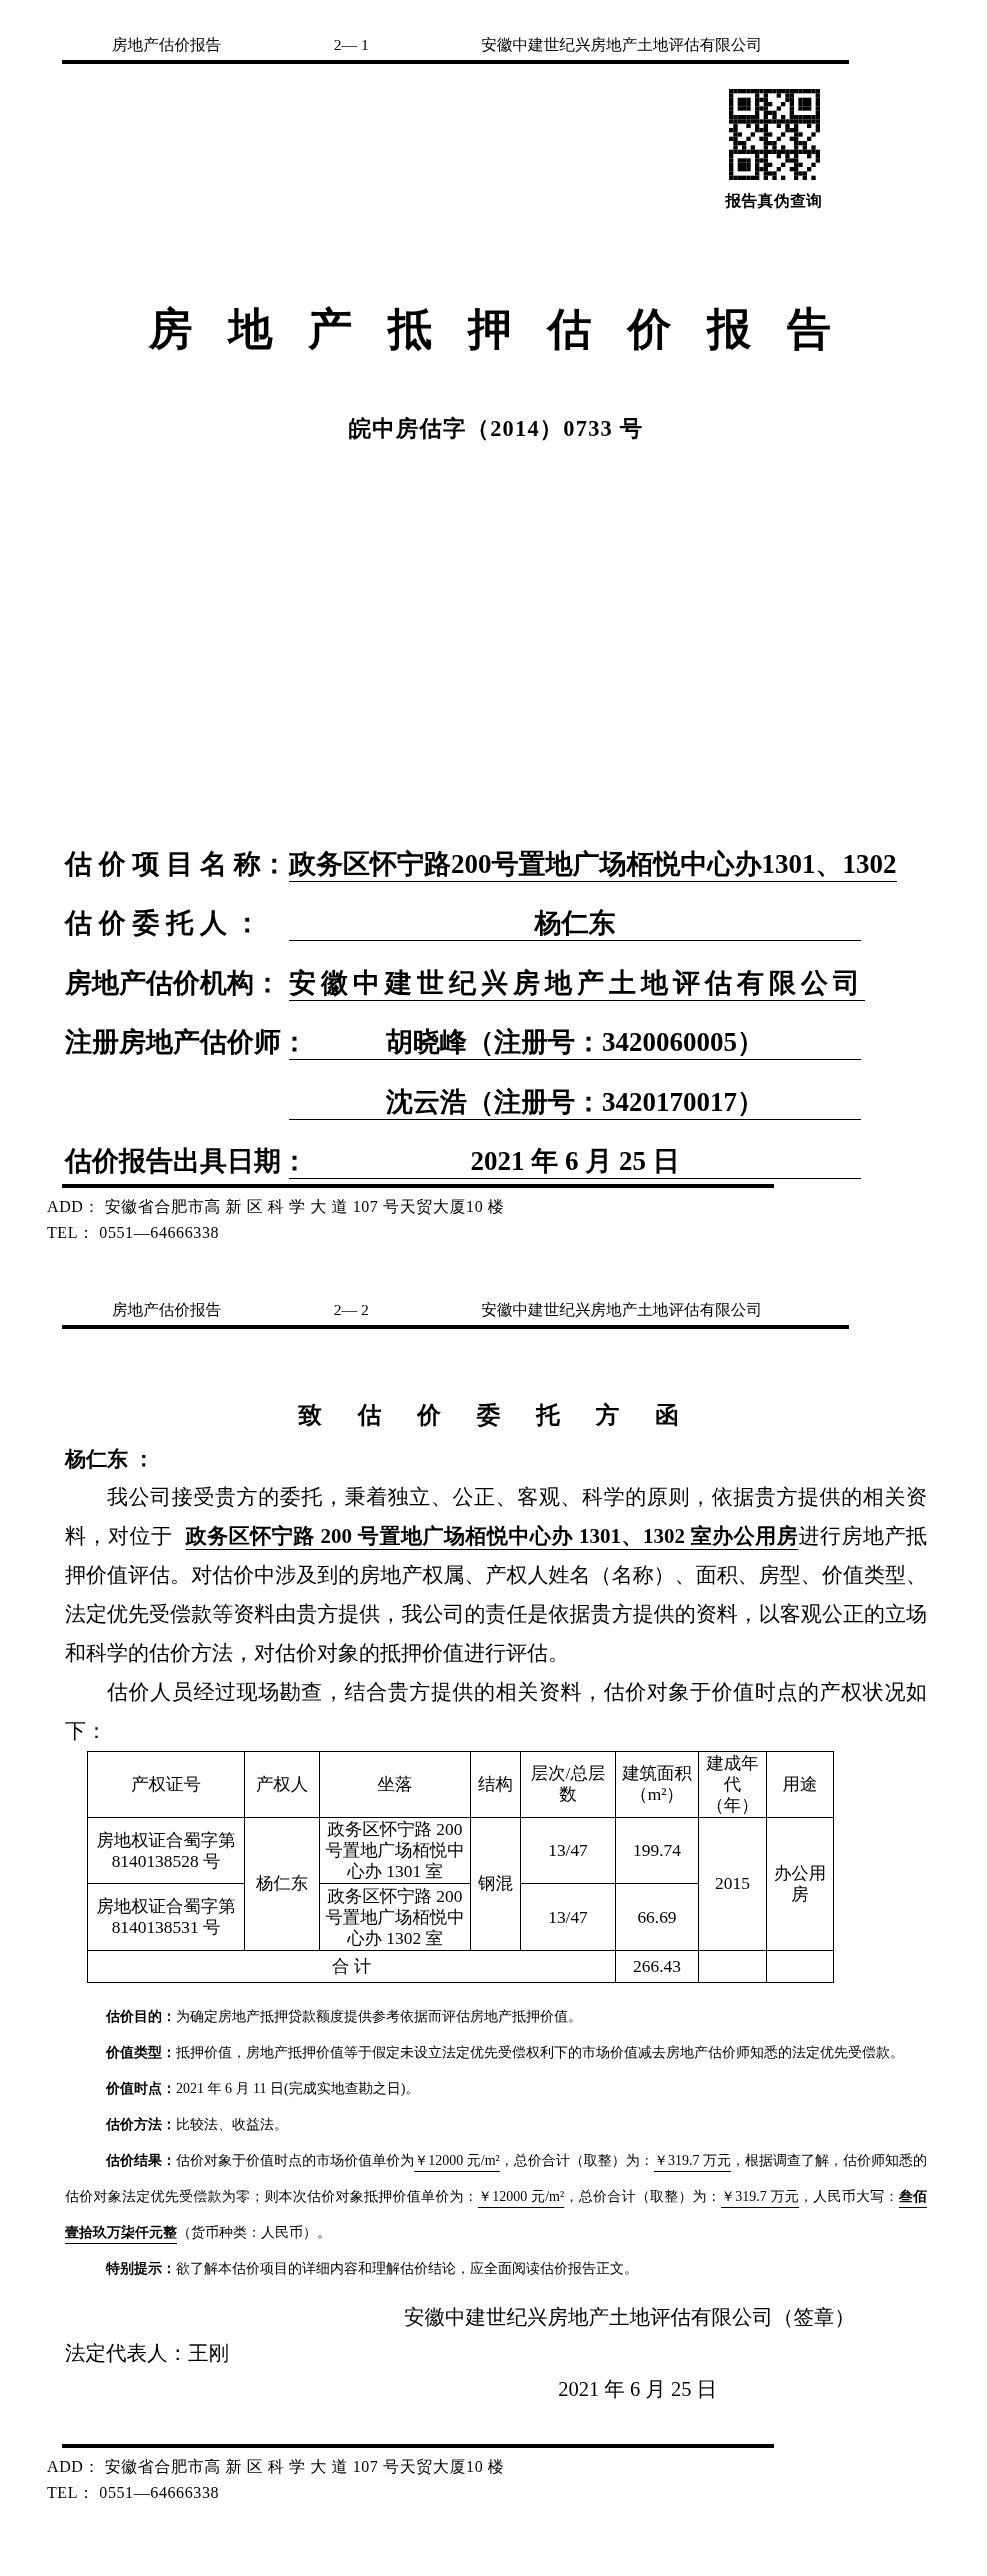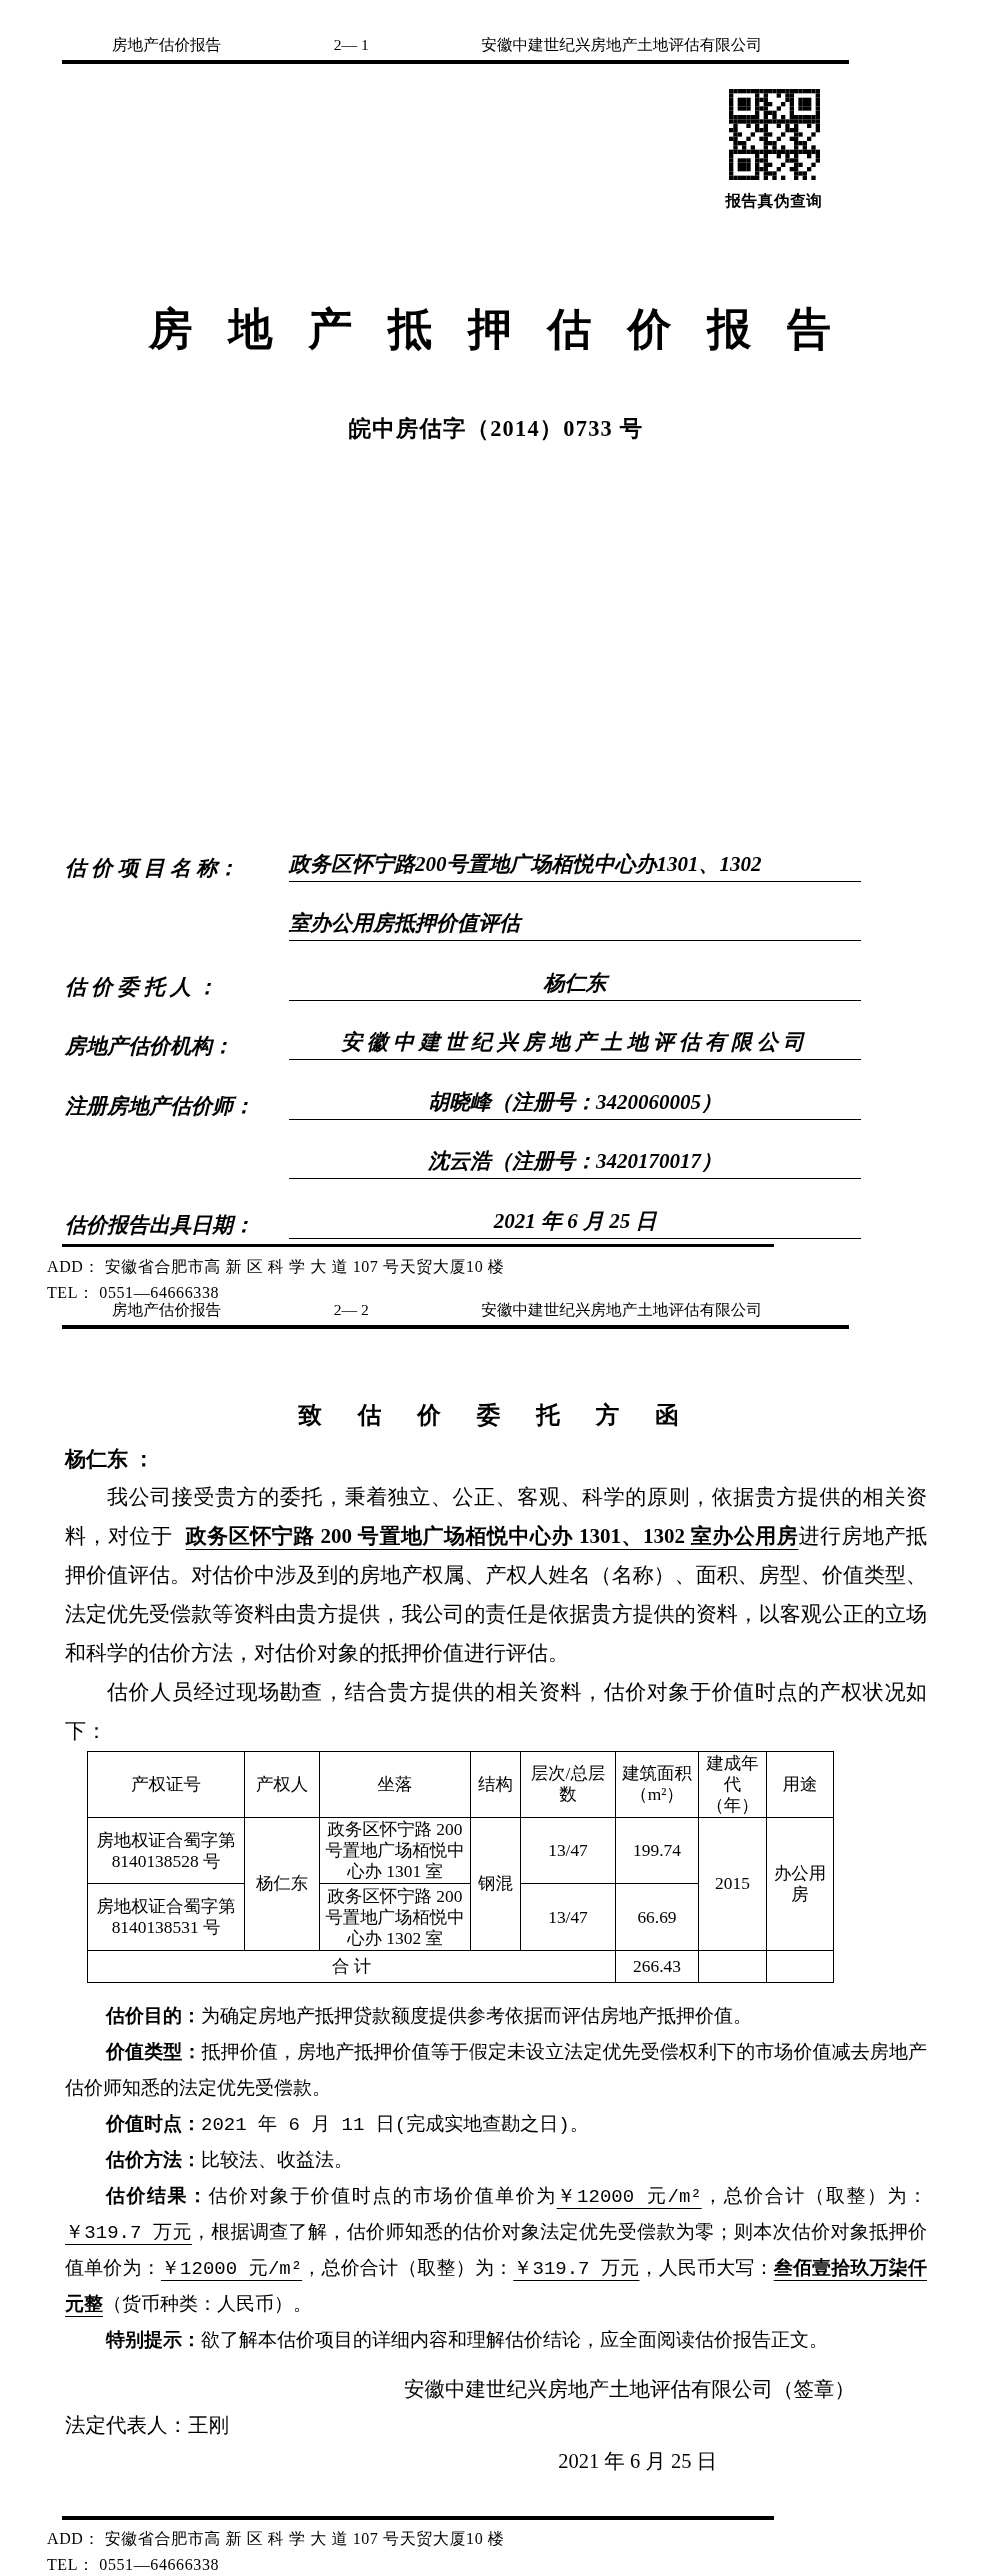--- a/index.html
+++ b/index.html
@@ -21,21 +21,21 @@
   .page1 .pghdr{padding-top:34px;}
   .qr-block{position:absolute;top:89px;left:724px;width:100px;text-align:center;}
   .qr-box{display:inline-block;width:91px;height:91px;}
   .qr-caption{font-size:15.6px;font-weight:bold;margin-top:8.7px;letter-spacing:0.6px;}
   .main-title{
     text-align:center;font-size:44px;font-weight:bold;letter-spacing:12.4px;
     margin-top:241px;line-height:50px;white-space:nowrap;
   }
   .doc-no{text-align:center;font-size:22.4px;font-weight:bold;margin-top:59px;line-height:30px;letter-spacing:1.2px;}
   .fields{margin-top:404px;width:796px;}
-  .frow{display:flex;align-items:flex-end;height:34px;font-size:21px;font-weight:bold;font-style:italic;}
+  .frow{display:flex;align-items:flex-end;height:34px;font-size:27px;font-weight:bold;}
   .frow + .frow{margin-top:25.5px;}
   .flabel{flex:none;width:224px;white-space:nowrap;}
   .fvalue{flex:1;border-bottom:1.9px solid #000;padding-bottom:1.9px;line-height:29px;white-space:nowrap;}
   .fvalue.center{text-align:center;}
   .fvalue.spread{letter-spacing:5px;}
   .page1 .hrule-bottom{margin-top:5px;}
   .footer{margin:6.2px 0 0 47px;font-size:16px;line-height:26px;letter-spacing:0.6px;}
 
   
   .page2 .pghdr{padding-top:11.2px;}
@@ -50,21 +50,21 @@
   .ptable{
     border-collapse:collapse;table-layout:fixed;width:745px;margin:0 0 0 22px;
     font-size:17.4px;text-align:center;border:1.9px solid #000;
   }
   .ptable td{border:1.2px solid #000;padding:1.2px 3.7px;line-height:21px;font-weight:400;word-break:break-all;}
   .ptable tr.hrow{height:52px;}
   .ptable tr.drow{height:66px;}
   .ptable tr.trow{height:32px;}
 
   .post{margin-top:16px;}
-  .post p{margin:0;font-size:19px;line-height:36px;text-align:justify;text-indent:41px;font-family:Liberation Mono, monospace;}
+  .post p{margin:0;font-size:14px;line-height:36px;text-align:justify;text-indent:41px;}
   .post .plabel{font-weight:bold;}
   .notice{margin-top:3.7px;}
   .sig{margin-top:12.4px;}
   .sig p{margin:0;font-size:20.5px;line-height:36px;text-indent:0;}
   .sig-company{text-align:right;padding-right:72px;}
   .sig-legal{text-align:left;padding-right:227px;}
   .sig-date{text-align:right;padding-right:210px;}
   .page2 .hrule-bottom{margin-top:37px;}
 </style>
 </head>
@@ -338,24 +338,20 @@
     <div class="content">
       <div class="main-title">房 地 产 抵 押 估 价 报 告</div>
       <div class="doc-no">皖中房估字（2014）0733 号</div>
 
       <div class="fields">
         <div class="frow">
           <span class="flabel">估 价 项 目 名 称：</span>
           <span class="fvalue">政务区怀宁路200号置地广场栢悦中心办1301、1302</span>
         </div>
         <div class="frow">
-          <span class="flabel"></span>
-          <span class="fvalue">室办公用房抵押价值评估</span>
-        </div>
-        <div class="frow">
           <span class="flabel">估 价 委 托 人 ：</span>
           <span class="fvalue center">杨仁东</span>
         </div>
         <div class="frow">
           <span class="flabel">房地产估价机构：</span>
           <span class="fvalue center spread">安徽中建世纪兴房地产土地评估有限公司</span>
         </div>
         <div class="frow">
           <span class="flabel">注册房地产估价师：</span>
           <span class="fvalue center">胡晓峰（注册号：3420060005）</span>

